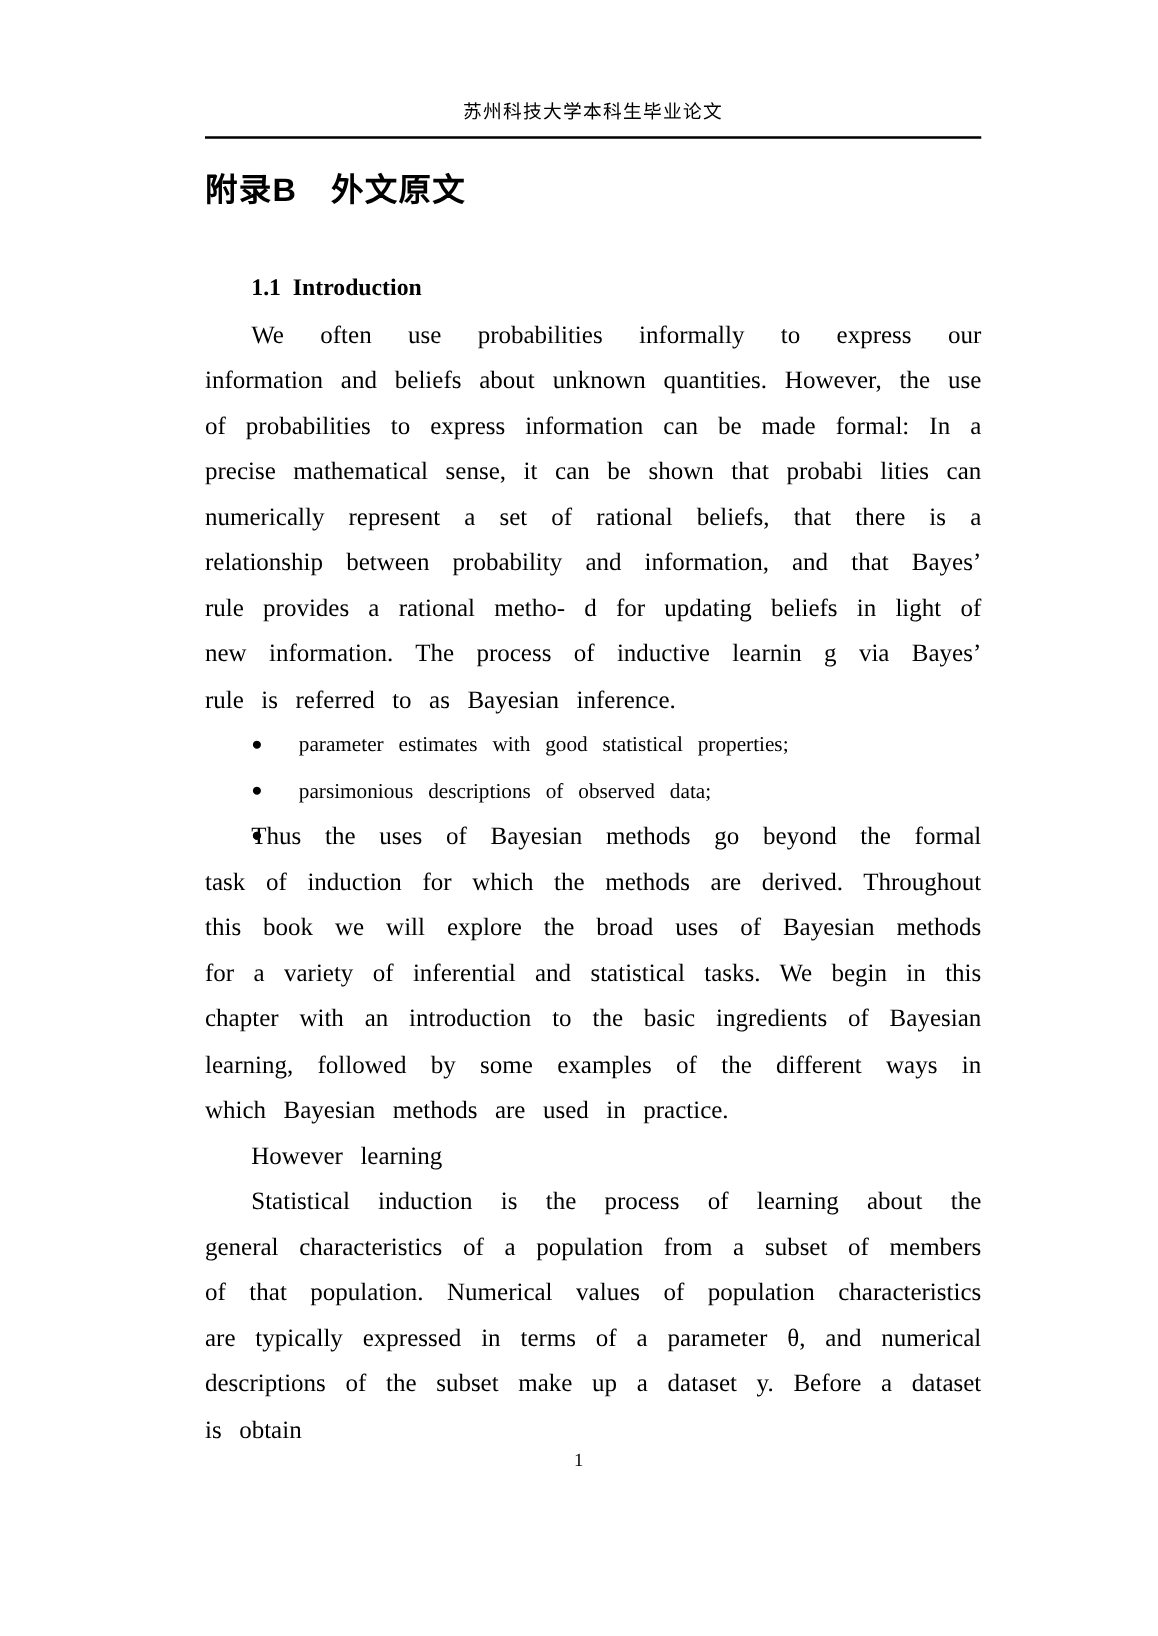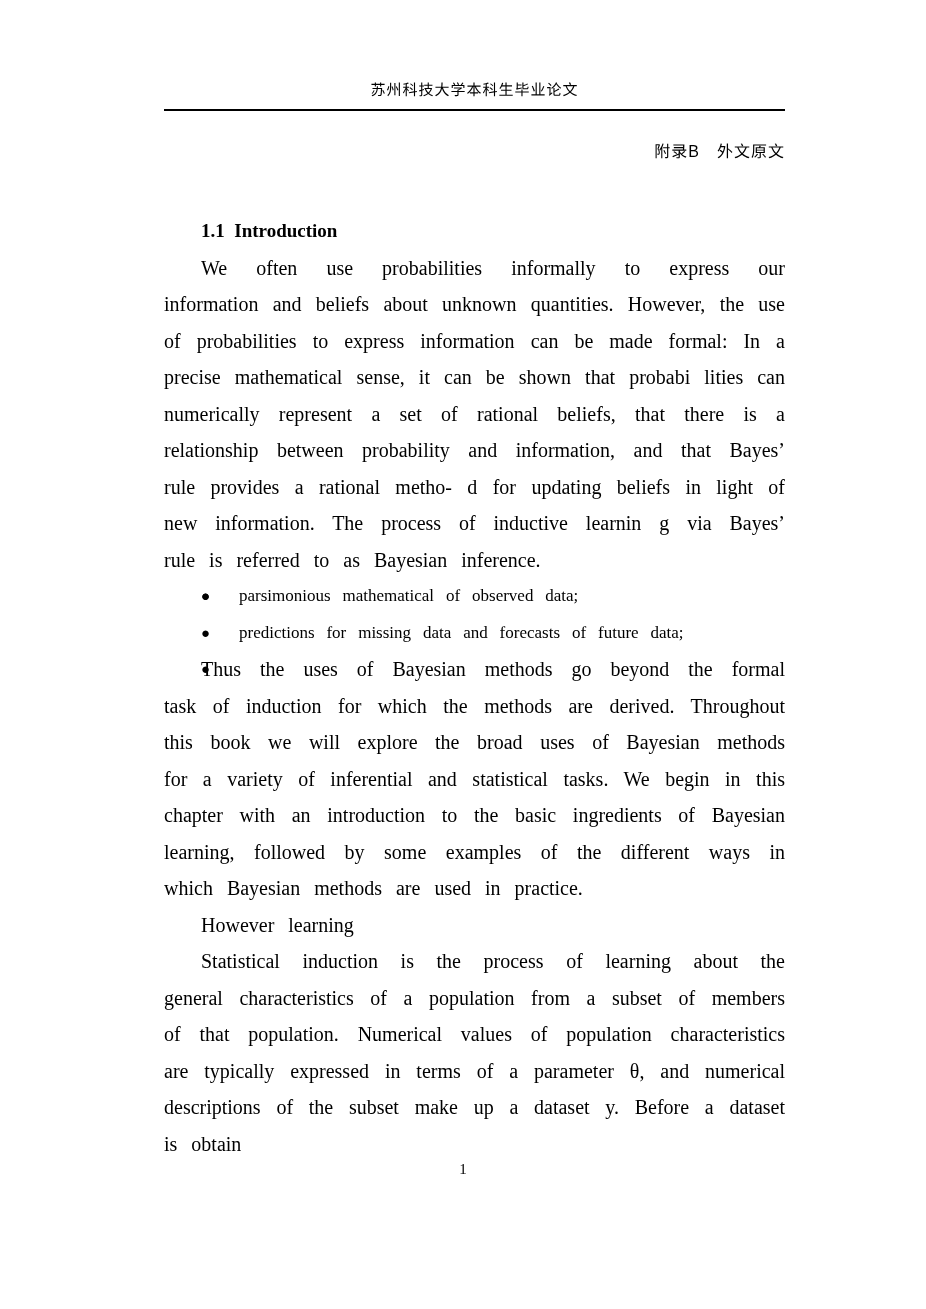--- a/index.html
+++ b/index.html
@@ -25,24 +25,24 @@
     letter-spacing: 1px;
     line-height: 20px;
   }
   .header-rule {
     margin-top: 9px;
     height: 0;
     border-bottom: 2px solid #000000;
   }
   .doc-title {
     margin: 26px 0 0 0;
-    text-align: right;
+    text-align: left;
     font-family: "Liberation Sans", "DejaVu Sans", sans-serif;
-    font-weight: 400;
-    font-size: 16px;
+    font-weight: 700;
+    font-size: 26px;
     line-height: 30px;
     letter-spacing: 1px;
   }
   .section-heading {
     margin: 46px 0 0 0;
     padding-left: 37px;
     font-weight: 700;
     font-size: 19px;
     line-height: 36.5px;
     white-space: pre-wrap;
@@ -99,28 +99,28 @@
   <div class="doc-body">
 
     <h2 class="section-heading">1.1  Introduction</h2>
 
     <p class="para">We often use probabilities informally to express our information and beliefs about unknown quantities. However, the use of probabilities to express information can be made formal: In a precise mathematical sense, it can be shown that probabi lities can numerically represent a set of rational beliefs, that there is a relationship between probability and information, and that Bayes’ rule provides a rational metho- d for updating beliefs in light of new information. The process of inductive learnin g via Bayes’ rule is referred to as Bayesian inference.</p>
 
 
     <ul class="bullet-list">
       <li class="bullet-row">
         <span class="bullet-dot">●</span>
+        <span class="bullet-text">parameter estimates with good statistical properties;</span>
       </li>
       <li class="bullet-row">
         <span class="bullet-dot">●</span>
-        <span class="bullet-text">parsimonious mathematical of observed data;</span>
+        <span class="bullet-text">parsimonious descriptions of observed data;</span>
       </li>
       <li class="bullet-row">
         <span class="bullet-dot">●</span>
-        <span class="bullet-text">predictions for missing data and forecasts of future data;</span>
       </li>
       <li class="bullet-row">
         <span class="bullet-dot">●</span>
       </li>
     </ul>
 
     <p class="para">Thus the uses of Bayesian methods go beyond the formal task of induction for which the methods are derived. Throughout this book we will explore the broad uses of Bayesian methods for a variety of inferential and statistical tasks. We begin in this chapter with an introduction to the basic ingredients of Bayesian learning, followed by some examples of the different ways in which Bayesian methods are used in practice.</p>
 
     <p class="para">However learning</p>
 

